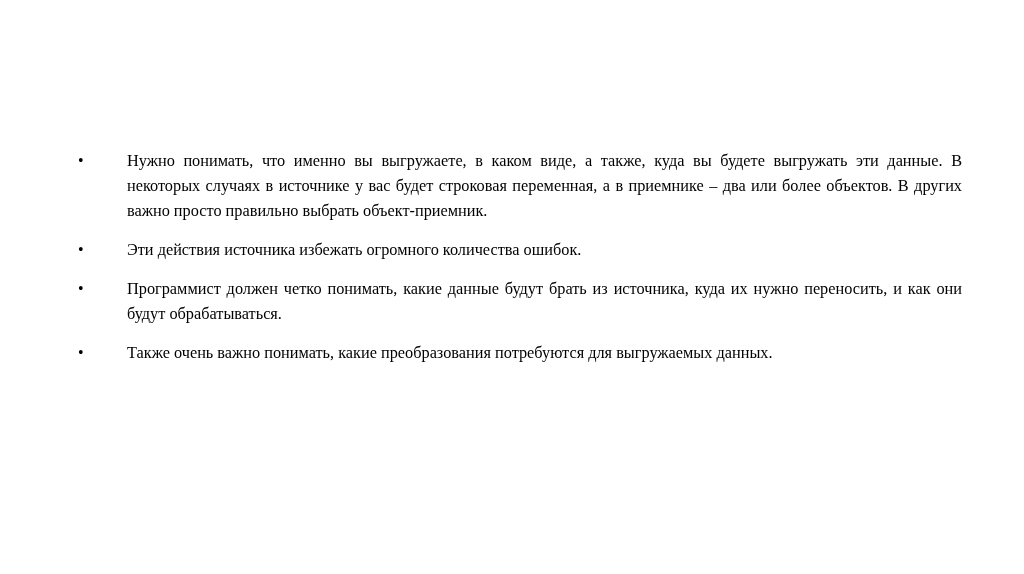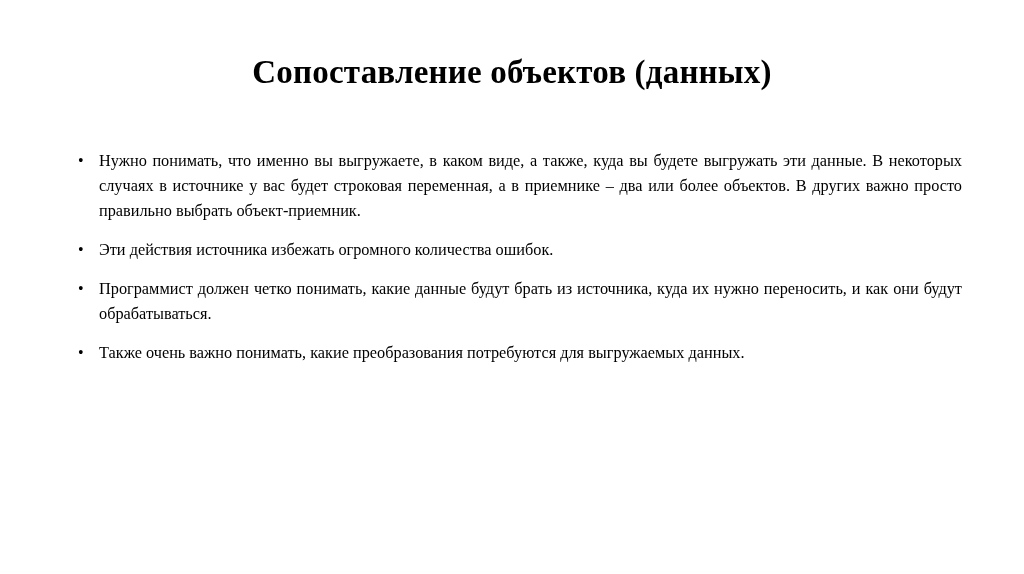--- a/index.html
+++ b/index.html
@@ -55,28 +55,28 @@
   }
   .bullet-item .dot {
     position: absolute;
     left: 6px;
     top: 0;
     font-size: 16px;
     line-height: 25px;
   }
   .bullet-item .txt {
     display: block;
+    margin-left: 28px;
   }
 </style>
 </head>
 <body>
 
 <div class="slide">
 
-  <div class="slide-title">Сопоставление объектов (данных)</div>
 
   <div class="body-block">
 
     <div class="bullet-item">
       <span class="dot">•</span>
       <span class="txt">Нужно понимать, что именно вы выгружаете, в каком виде, а также, куда вы будете выгружать эти данные. В некоторых случаях в источнике у вас будет строковая переменная, а в приемнике – два или более объектов. В других важно просто правильно выбрать объект-приемник.</span>
     </div>
 
     <div class="bullet-item">
       <span class="dot">•</span>

